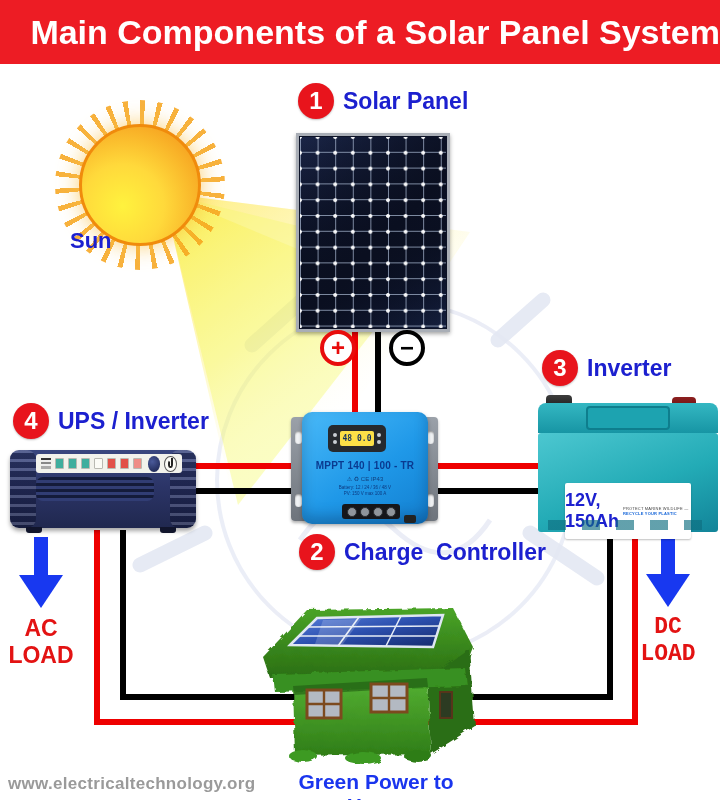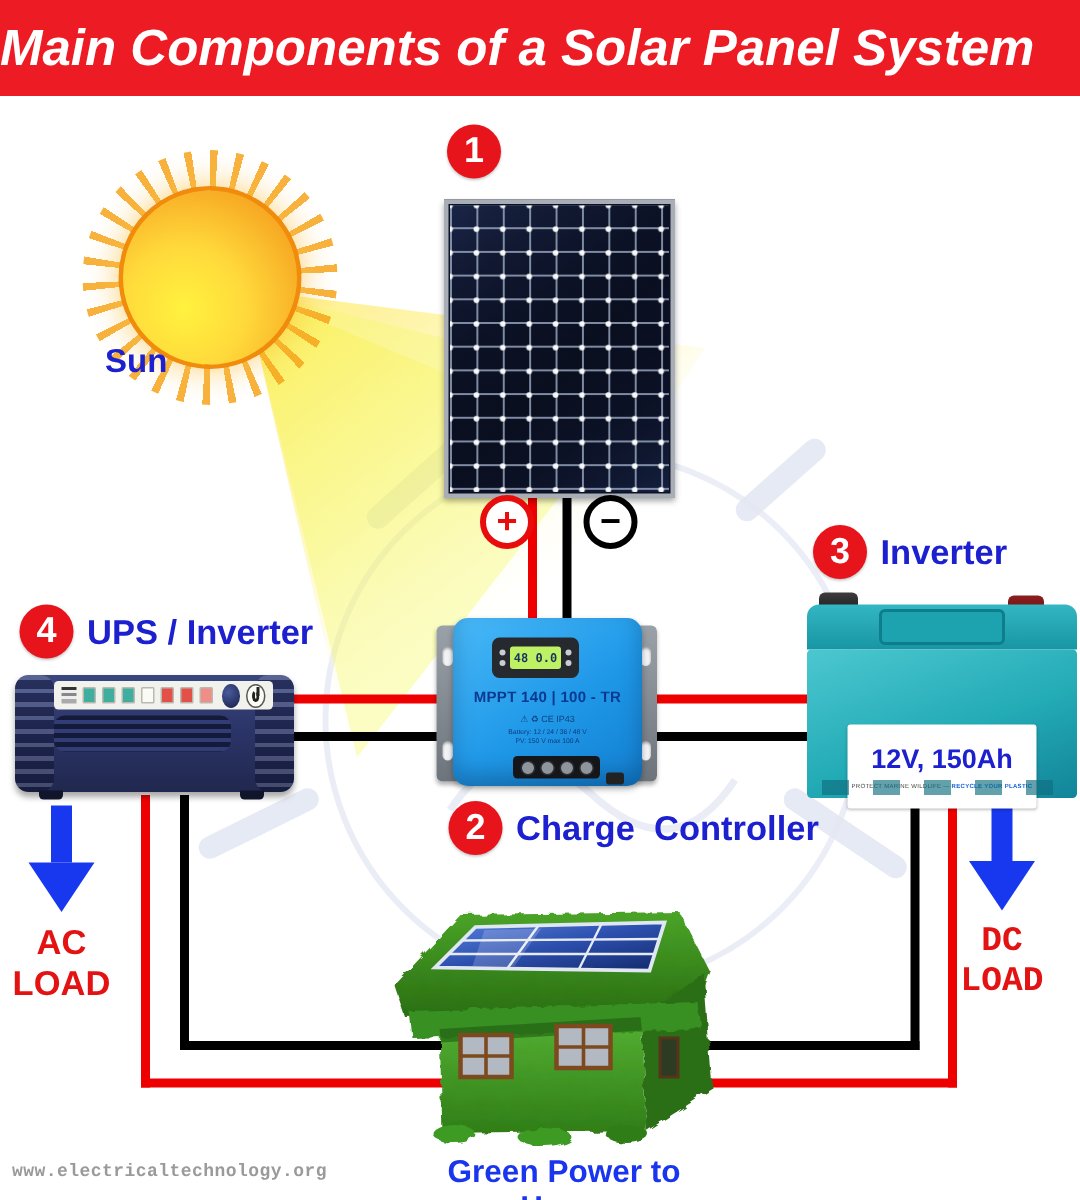--- a/index.html
+++ b/index.html
@@ -1,20 +1,20 @@
 <!DOCTYPE html>
 <html><head>
 <meta charset="utf-8">
 <style>
   html,body{margin:0;padding:0;background:#fff;}
   .canvas{position:relative;width:720px;height:800px;background:#fff;overflow:hidden;
           font-family:"Liberation Sans",sans-serif;}
   
   .banner{position:absolute;left:0;top:0;width:720px;height:64px;background:#ED1C24;
-          display:flex;align-items:center;justify-content:flex-start;z-index:6;font-style:italic;}
+          display:flex;align-items:center;justify-content:flex-end;z-index:6;}
   .title{color:#fff;font-size:34px;font-weight:bold;letter-spacing:0px;}
   
   .watermark{position:absolute;left:0;top:0;z-index:0;}
   
   .beam{position:absolute;left:0;top:0;z-index:1;}
   .sun{position:absolute;left:55px;top:100px;width:170px;height:170px;z-index:2;}
   .sun-rays{position:absolute;inset:0;border-radius:50%;
             background:repeating-conic-gradient(rgba(246,164,27,.85) 0deg 3.5deg, rgba(246,164,27,0) 3.5deg 12deg);}
   .sun-core{position:absolute;left:24px;top:24px;width:116px;height:116px;border-radius:50%;
             border:3px solid #f08b0c;
@@ -70,21 +70,21 @@
   .ctl-bracket{position:absolute;left:0;top:5px;width:147px;height:104px;border-radius:4px;
                background:linear-gradient(180deg,#9ba1a9,#6e747c);box-shadow:0 2px 3px rgba(0,0,0,.3);}
   .ctl-hole{position:absolute;width:7px;height:13px;border-radius:4px;background:#f2f4f6;box-shadow:inset 0 1px 2px rgba(0,0,0,.4);}
   .h1{left:4px;top:14px;} .h2{right:4px;top:14px;} .h3{left:4px;bottom:14px;} .h4{right:4px;bottom:14px;}
   .ctl-body{position:absolute;left:11px;top:0;width:126px;height:112px;border-radius:10px;
             background:linear-gradient(145deg,#49b9f8 0%,#1f98e8 55%,#137fd0 100%);
             box-shadow:inset 0 -8px 14px rgba(0,10,40,.25), 0 2px 4px rgba(0,0,0,.3);}
   .ctl-disp{position:absolute;left:26px;top:13px;width:58px;height:27px;background:#26292e;border-radius:5px;
             display:flex;align-items:center;justify-content:center;gap:3px;}
   .dotcol{display:grid;gap:3px;} .dot{width:4px;height:4px;border-radius:50%;background:#c9ced4;}
-  .lcd{width:34px;height:15px;background:#bef264;border-radius:2px;display:flex;align-items:center;
+  .lcd{width:34px;height:15px;background:#fde047;border-radius:2px;display:flex;align-items:center;
        justify-content:center;font-family:"DejaVu Sans Mono",monospace;font-size:8px;font-weight:bold;color:#17345e;}
   .ctl-model{position:absolute;left:0;top:48px;width:100%;text-align:center;font-size:10px;
              font-weight:bold;color:#0a3a90;letter-spacing:.2px;}
   .ctl-certs{position:absolute;left:0;top:63px;width:100%;text-align:center;font-size:6px;color:#11407e;}
   .ctl-spec{position:absolute;left:0;width:100%;text-align:center;font-size:4.5px;color:#0d3a80;}
   .s1{top:73px;} .s2{top:79px;}
   .ctl-termblock{position:absolute;left:40px;top:92px;width:52px;height:15px;background:#15161a;
                  border-radius:3px;display:flex;align-items:center;justify-content:space-around;padding:0 3px;}
   .ctl-termblock span{width:8px;height:8px;border-radius:50%;background:#8f959c;border:1px solid #2a2d31;}
   .ctl-plug{position:absolute;left:102px;top:103px;width:12px;height:8px;background:#222;border-radius:2px;}
@@ -95,21 +95,21 @@
   .bat-term.r{left:134px;top:2px;width:24px;height:16px;background:linear-gradient(180deg,#8d1f1f,#5b0e0e);}
   .bat-lid{position:absolute;left:0;top:8px;width:180px;height:30px;border-radius:8px 8px 0 0;
            background:linear-gradient(180deg,#34b7c2,#1795a4);}
   .bat-handle{position:absolute;left:48px;top:3px;width:80px;height:20px;background:#1da3b0;
               border:2px solid #0e7e8d;border-radius:4px;}
   .bat-body{position:absolute;left:0;top:38px;width:180px;height:99px;border-radius:3px;
             background:linear-gradient(160deg,#4cc7d0,#23abb6 55%,#128499);}
   .bat-body::after{content:"";position:absolute;left:10px;bottom:2px;width:160px;height:10px;
             background:repeating-linear-gradient(90deg,#0e6e80 0 18px,transparent 18px 34px);opacity:.65;}
   .bat-label{position:absolute;left:27px;top:50px;width:126px;height:56px;background:#fff;border-radius:2px;
-             display:flex;flex-direction:column;align-items:center;justify-content:center;gap:4px;
+             display:flex;flex-direction:row;align-items:center;justify-content:center;gap:4px;
              box-shadow:0 1px 2px rgba(0,0,0,.25);}
   .bat-cap{font-size:18px;font-weight:bold;color:#1c20cf;}
   .bat-fine{font-size:4px;color:#444;letter-spacing:.2px;}
   .bat-fine em{font-style:normal;color:#1565d8;font-weight:bold;}
   
   .ups{position:absolute;left:10px;top:450px;width:186px;height:78px;z-index:3;}
   .ups-body{position:absolute;inset:0;border-radius:9px;
             background:linear-gradient(180deg,#3a477f 0%,#2c3568 45%,#20284f 100%);
             box-shadow:0 3px 4px rgba(0,0,0,.35);}
   .ups-side{position:absolute;top:0;width:26px;height:78px;border-radius:9px;
@@ -132,21 +132,21 @@
   .load{position:absolute;width:72px;display:flex;flex-direction:column;align-items:center;z-index:2;}
   .load.ac{left:5px;top:537px;justify-content:center;} .load.dc{left:632px;top:536px;font-family:Liberation Mono, monospace;}
   .arr-shaft{width:14px;height:38px;background:#1838f0;}
   .arr-head{width:0;height:0;border-left:22px solid transparent;border-right:22px solid transparent;
             border-top:33px solid #1838f0;}
   .load-txt{margin-top:7px;text-align:center;font-size:23px;font-weight:bold;color:#e31313;line-height:1.18;}
   .load-txt span{display:block;}
   
   .house{position:absolute;left:243px;top:586px;z-index:4;}
   
-  .site{position:absolute;left:8px;top:774px;font-size:12px;font-weight:bold;color:#9a9a9a;z-index:5;letter-spacing:.3px;font-family:Liberation Mono, monospace;}
+  .site{position:absolute;left:8px;top:774px;font-size:17px;font-weight:bold;color:#9a9a9a;z-index:5;letter-spacing:.3px;}
   .caption{position:absolute;left:270px;top:770px;width:212px;text-align:center;font-size:21px;
            font-weight:bold;color:#1a35ee;z-index:5;}
 </style>
 </head>
 <body>
 
 <div class="canvas">
 
   <svg class="watermark" width="720" height="800" viewBox="0 0 720 800">
     <g fill="none" stroke="#e9ecf6" opacity="0.9">
@@ -180,20 +180,21 @@
   </svg>
 
   <div class="sun">
     <div class="sun-rays"></div>
     <div class="sun-core"></div>
   </div>
   <div class="sun-lbl">Sun</div>
 
   <div class="comp-label cl1">
     <span class="badge">1</span>
+    <span class="txt">Solar Panel</span>
   </div>
   <div class="comp-label cl2">
     <span class="badge">2</span>
     <span class="txt">Charge  Controller</span>
   </div>
   <div class="comp-label cl3">
     <span class="badge">3</span>
     <span class="txt">Inverter</span>
   </div>
   <div class="comp-label cl4">

